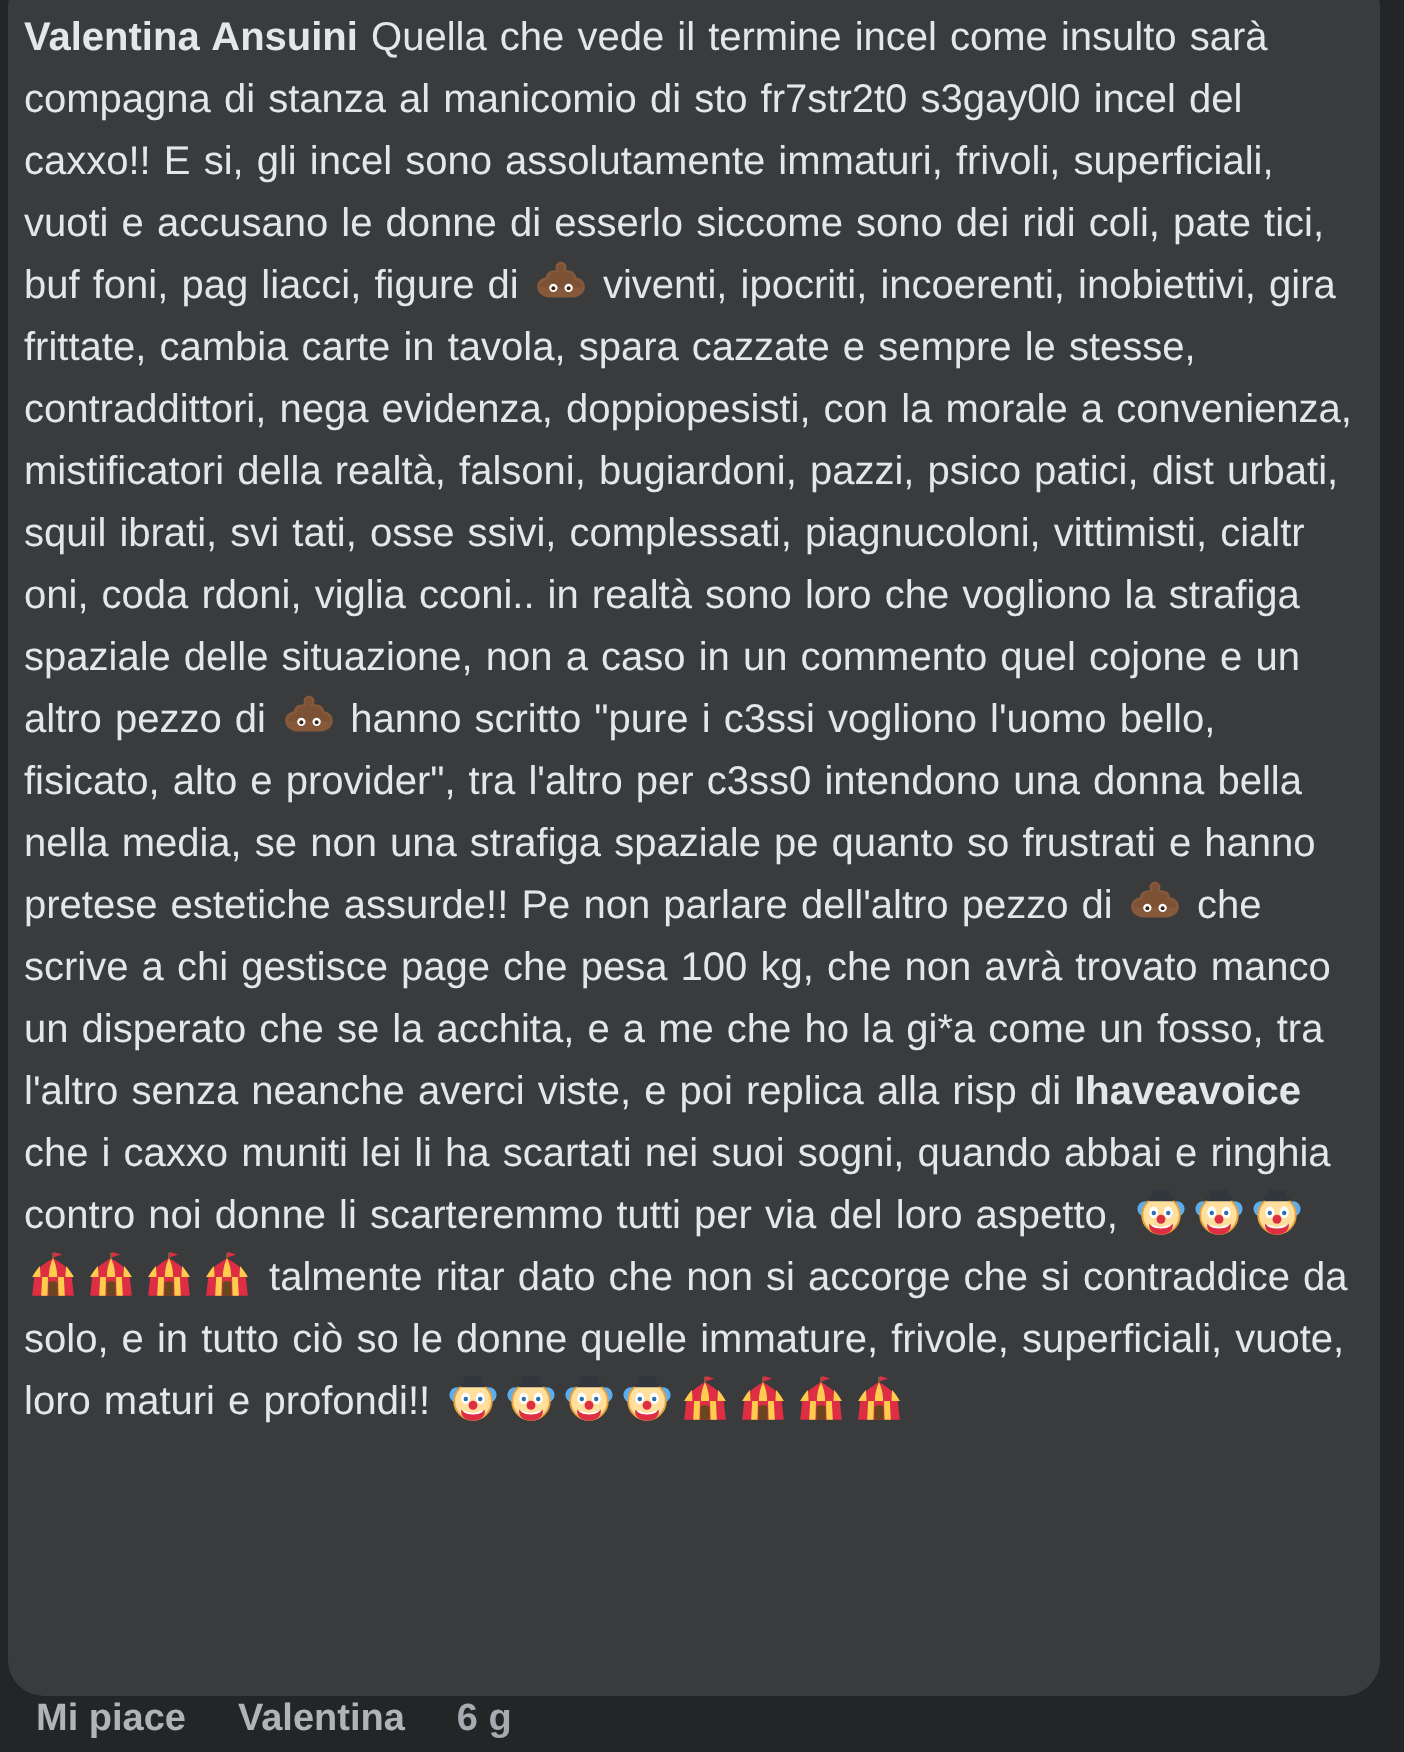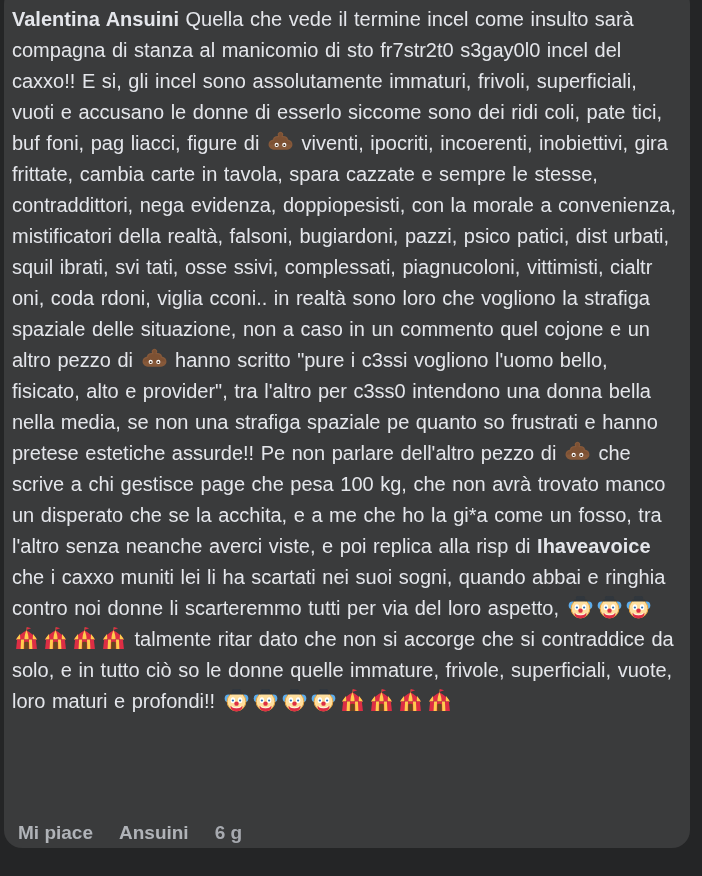--- a/index.html
+++ b/index.html
@@ -14,21 +14,21 @@
     padding:18px 14px 0 8px;
   }
   .comment-body{
     color:#e4e6eb;font-size:20px;line-height:31px;letter-spacing:0;
     word-spacing:1px;
   }
   .comment-body .b{font-weight:700;color:#e4e6eb;}
   .emoji{display:inline-block;width:25px;height:25px;margin:0 2px;vertical-align:-5px;}
   .emoji svg{width:25px;height:25px;display:block;}
   .actions{
-    position:absolute;left:18px;top:822px;display:flex;align-items:baseline;
+    position:absolute;left:18px;top:849px;display:flex;align-items:baseline;
     color:#b0b3b8;font-size:19px;
   }
   .action{font-weight:700;color:#b0b3b8;margin-right:26px;cursor:pointer;}
   .timestamp{font-weight:700;color:#a7aab0;}
 </style>
 </head>
 <body>
 
 <div class="page">
   <div class="bubble">
@@ -260,16 +260,16 @@
     <path d="M8.5 11.5c-2 2.4-4 5.1-5.5 8h6c0-2.9-.2-5.6-.5-8z" fill="#ffcc4d"></path>
     <path d="M27.5 11.5c2 2.4 4 5.1 5.5 8h-6c0-2.9.2-5.6.5-8z" fill="#ffcc4d"></path>
     <path d="M4.5 19.5h27L33 33H3l1.5-13.5z" fill="#dd2e44"></path>
     <path d="M10.2 19.5h4.2L14 33H9.5l.7-13.5zM21.6 19.5h4.2l.7 13.5H22l-.4-13.5z" fill="#ffcc4d"></path>
     <path d="M14.8 24c0-2 6.4-2 6.4 0v9h-6.4v-9z" fill="#66471f"></path>
   </svg>
 </span></div>
   </div>
   <div class="actions">
     <span class="action">Mi piace</span>
-    <span class="action">Ansuini</span>
+    <span class="action">Valentina</span>
     <span class="timestamp">6 g</span>
   </div>
 </div>
 
 </body></html>

